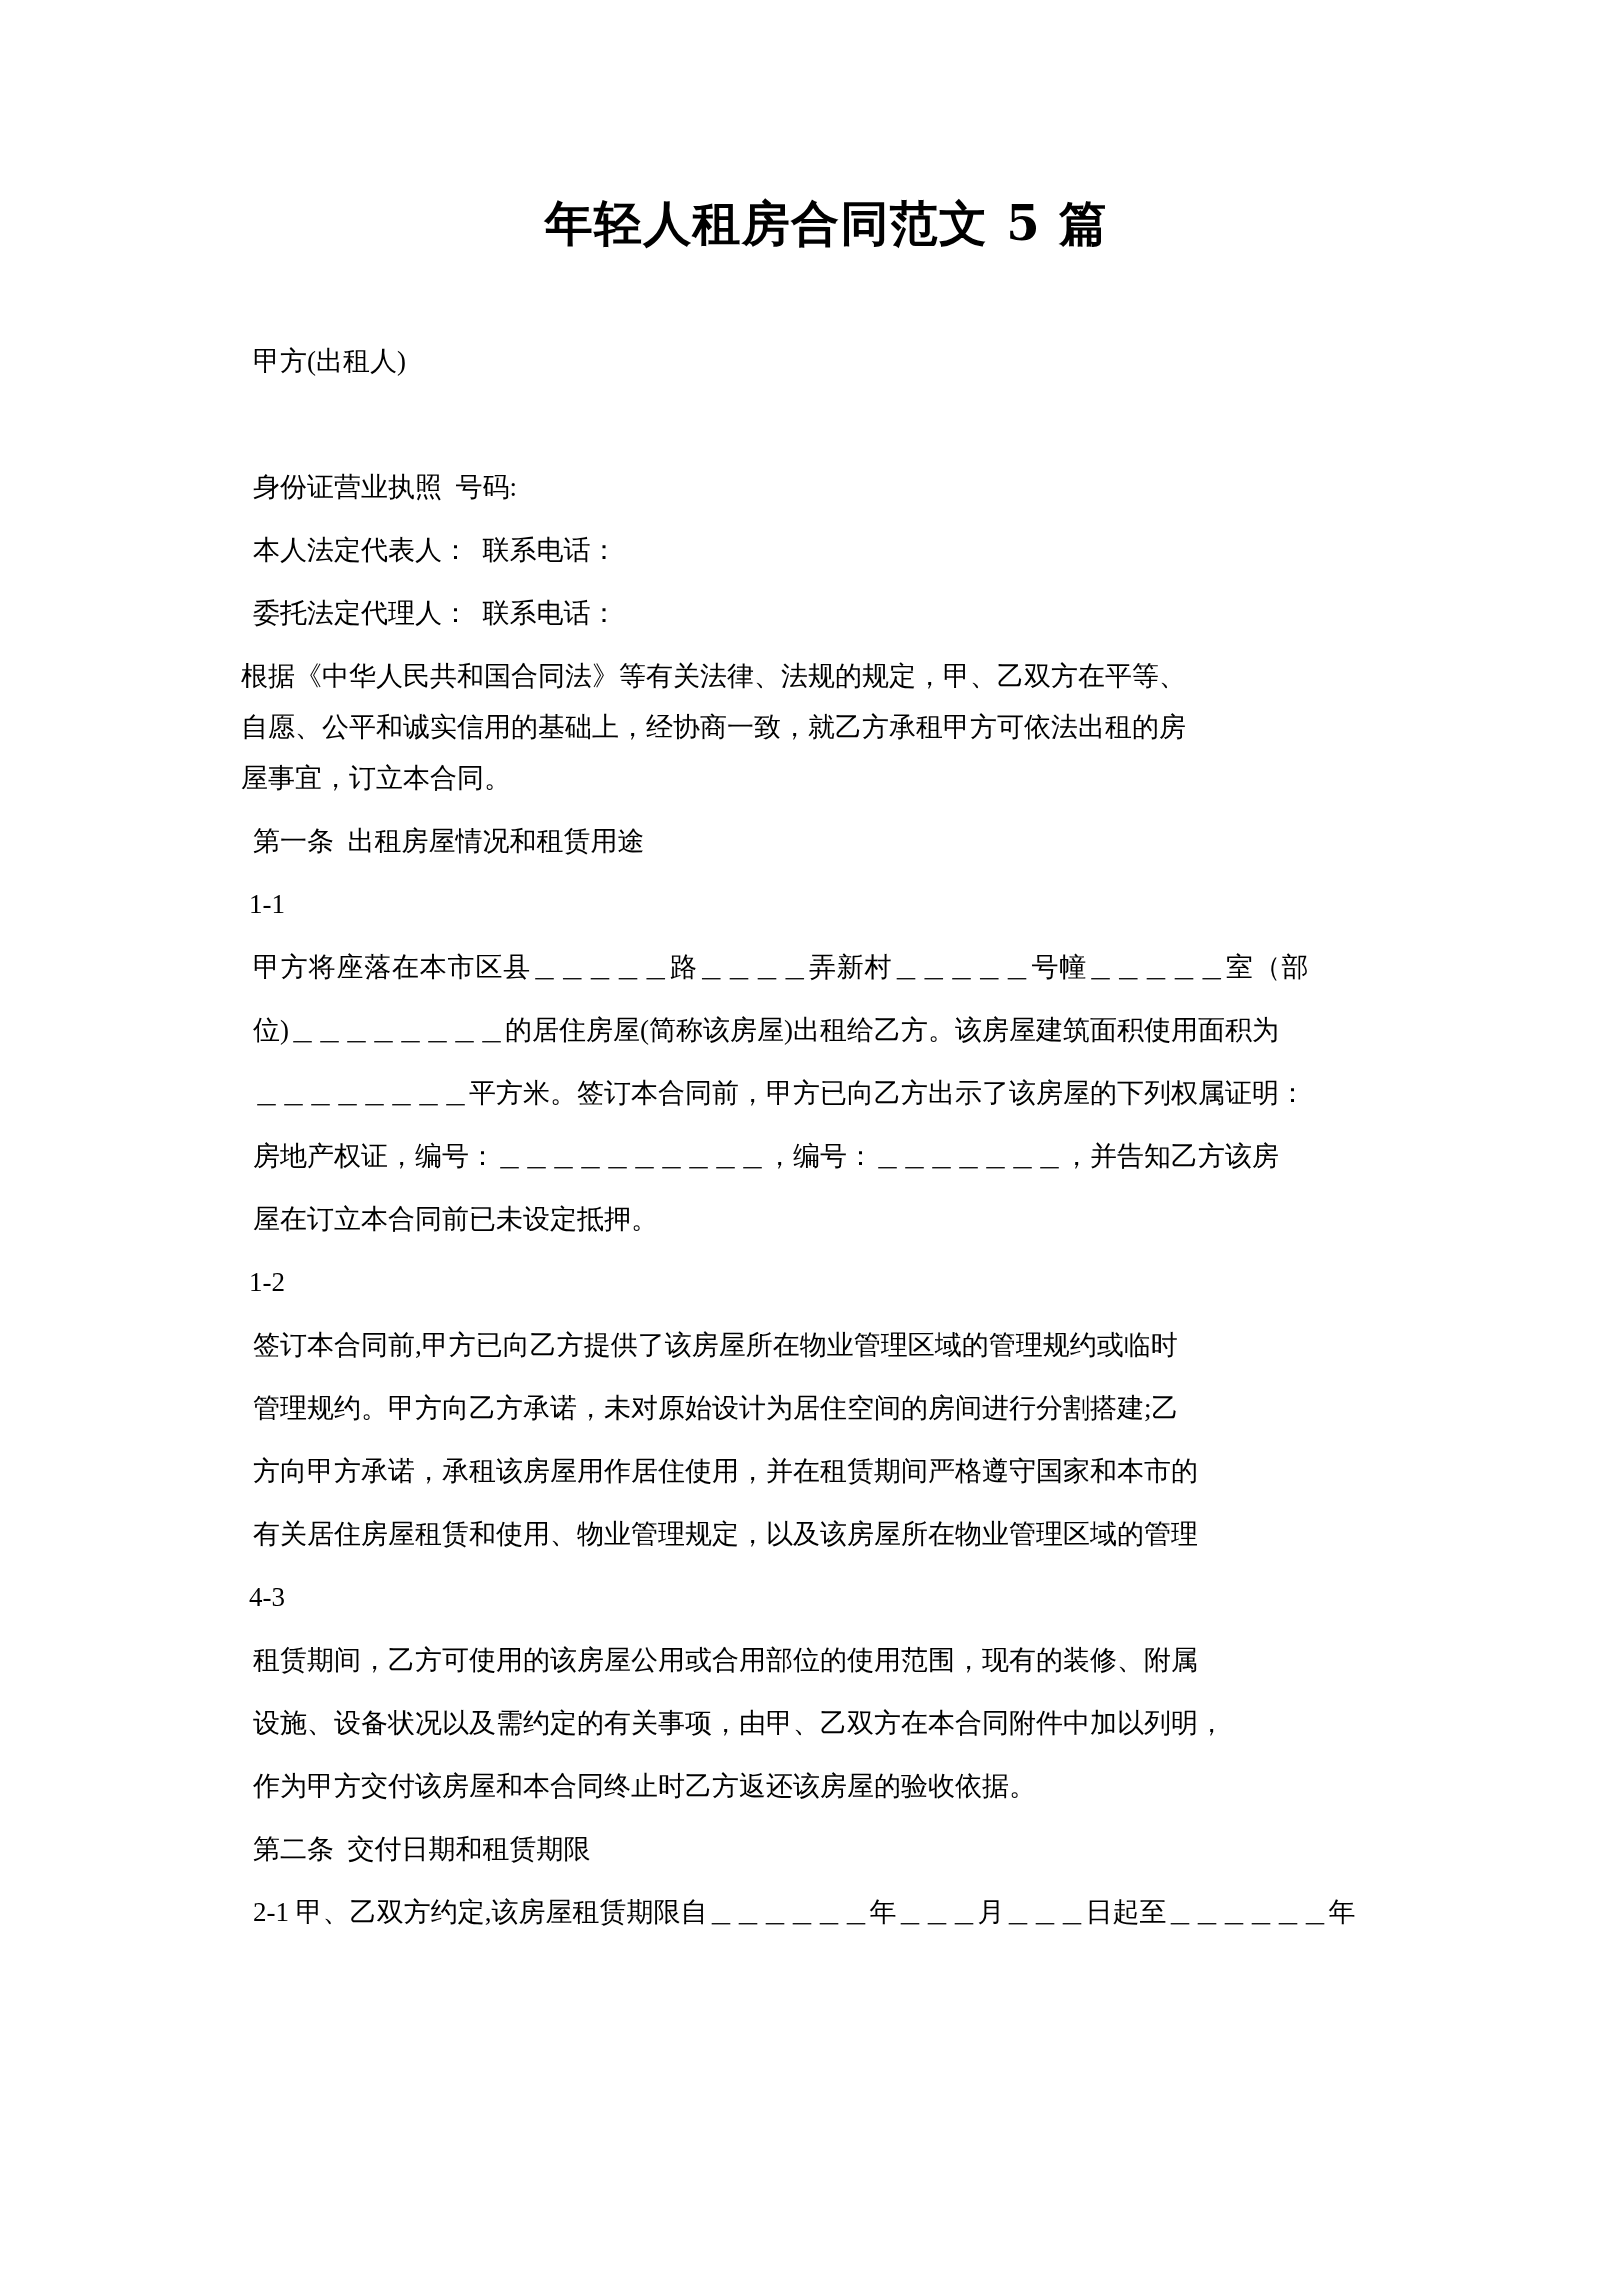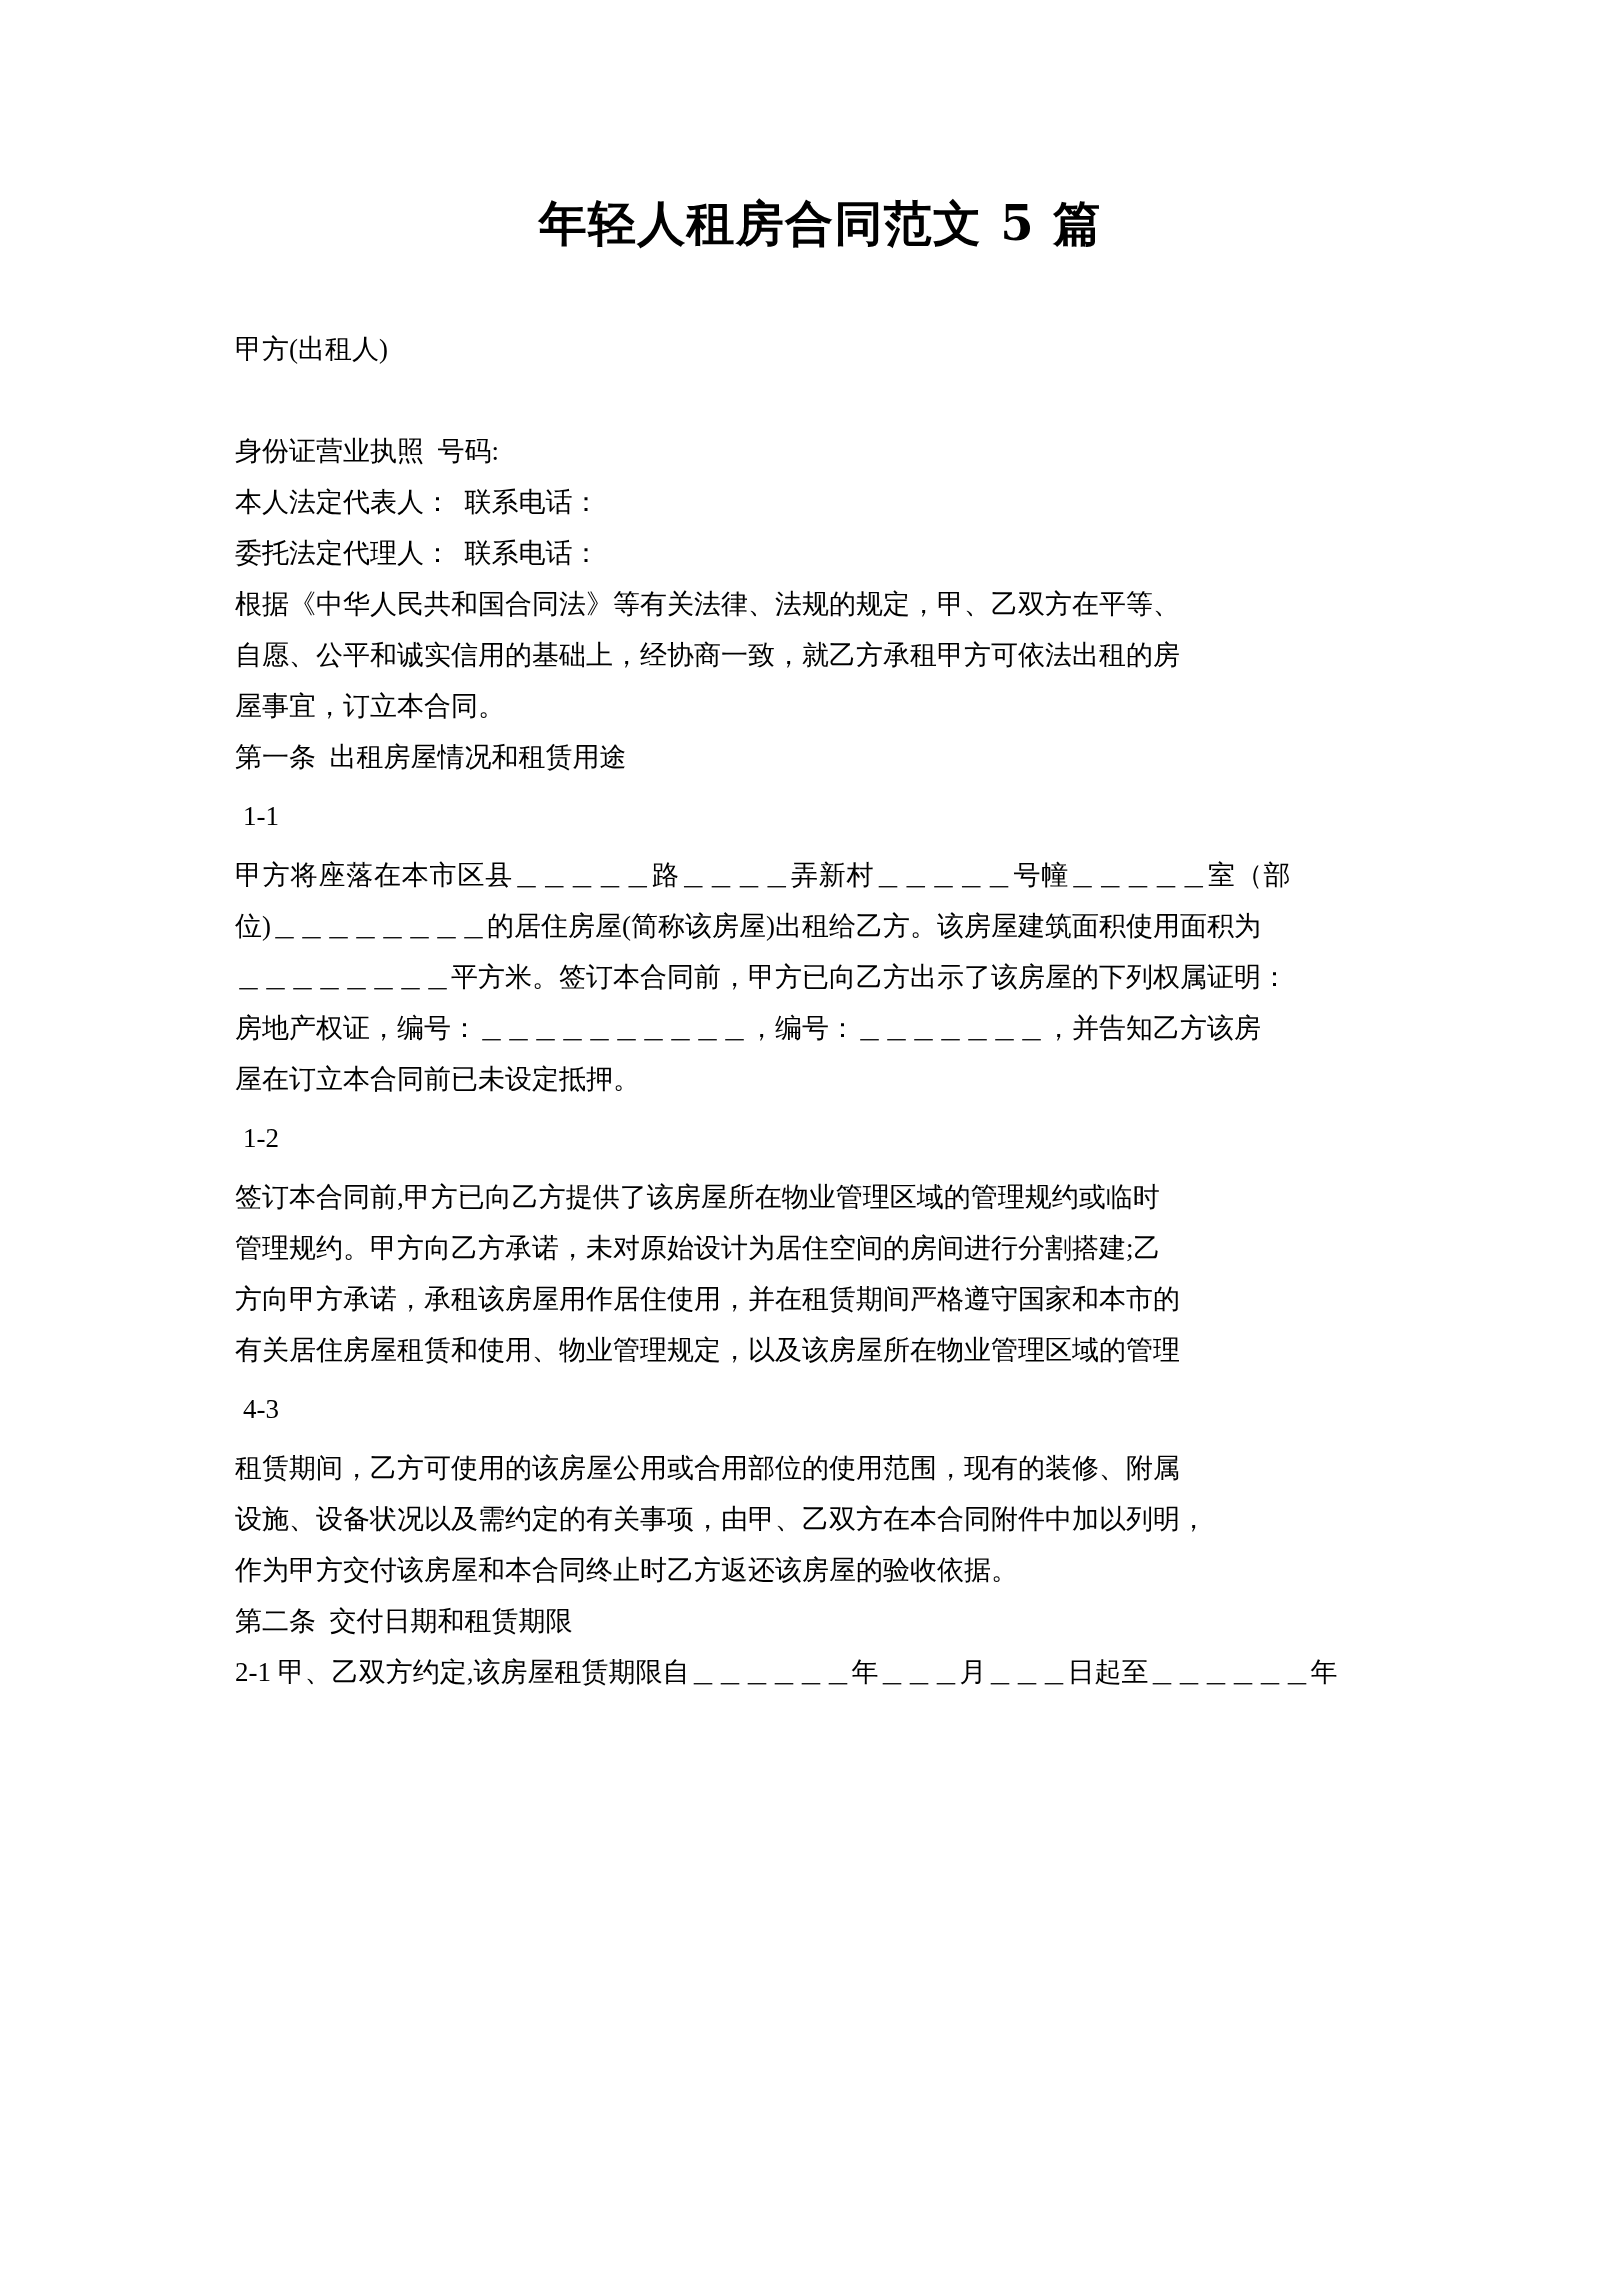--- a/index.html
+++ b/index.html
@@ -18,21 +18,21 @@
   .page {
     position: relative;
     width: 1623px;
     height: 2295px;
     background: #ffffff;
     box-sizing: border-box;
     padding: 0;
   }
   .content {
     position: absolute;
-    left: 235px;
+    left: 241px;
     top: 0;
     width: 1171px;
   }
   .doc-title {
     font-family: "DejaVu Serif", "Liberation Serif", serif;
     font-weight: bold;
     font-size: 48px;
     line-height: 1.15;
     text-align: center;
     letter-spacing: 1.3px;
@@ -49,21 +49,21 @@
     margin: 0;
     text-align: left;
     white-space: pre-wrap;
     word-break: break-all;
   }
   .gap-lg { height: 51px; }
 
   .line {
     font-size: 27px;
     line-height: 51px;
-    margin: 0;
+    margin: 12px;
     white-space: pre;
   }
   .line.spread {
     letter-spacing: 0.8px;
   }
   .num-label {
     font-size: 27px;
     line-height: 51px;
     margin: 8px;
     white-space: pre;

